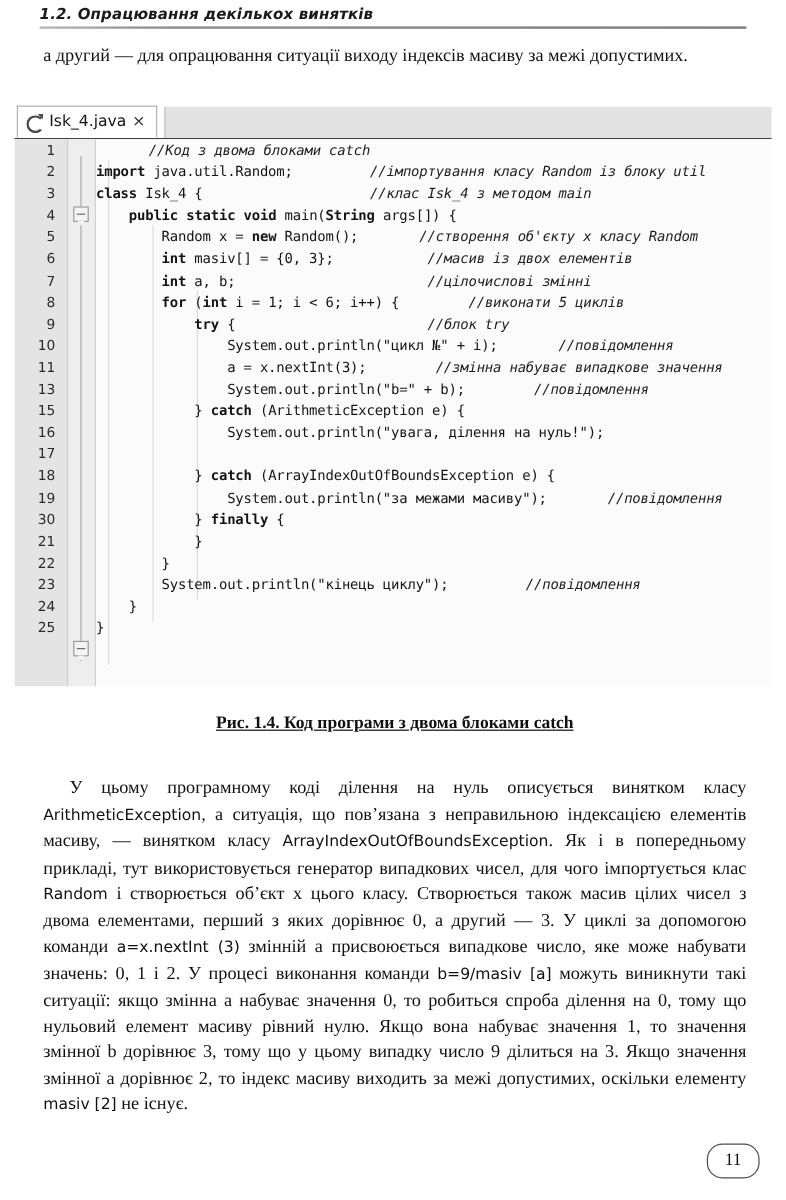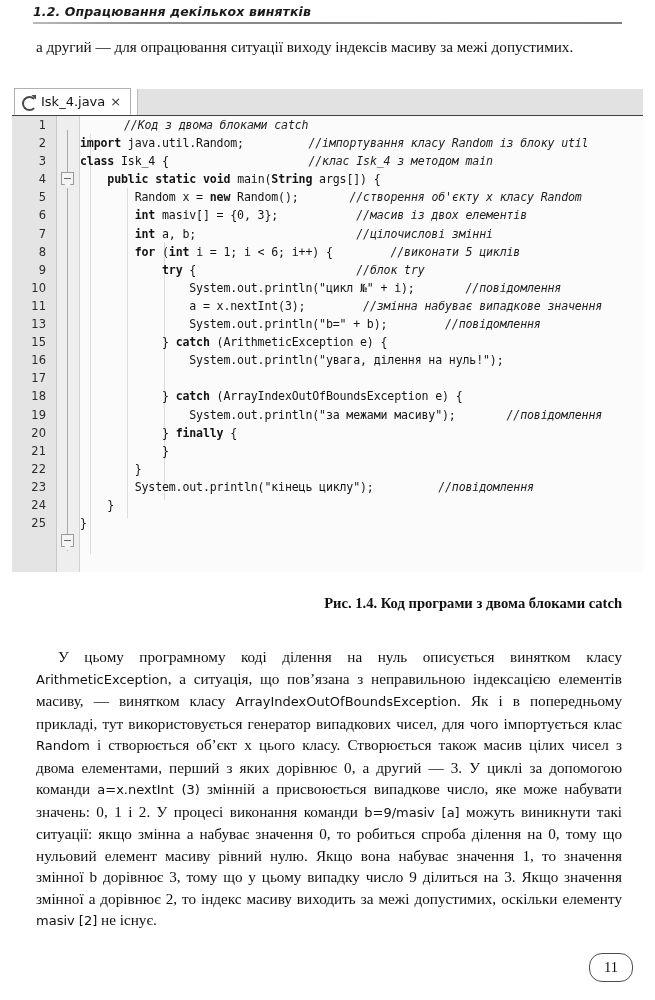--- a/index.html
+++ b/index.html
@@ -226,25 +226,26 @@
   }
   .code-line .kw { font-weight: bold; text-align: center; }
   .code-line .cm { font-style: italic; color: #1d1d1d; margin-left: 44px; }
 
   
   #figure-caption {
     position: absolute;
     left: 36px;
     top: 595px;
     width: 586px;
-    text-align: right;
+    text-align: center;
     font-family: "Liberation Serif", serif;
     font-size: 14.6px;
     font-weight: bold;
     color: #101010;
+    text-decoration: underline;
   }
 
   
   #main-paragraph {
     position: absolute;
     left: 36px;
     top: 631px;
     width: 586px;
   }
   #main-paragraph .lead { display: inline-block; width: 22px; }
@@ -370,21 +371,21 @@
         </div>
         <div class="code-row">
           <span class="ln">18</span>
           <span class="code-line">            } <span class="kw">catch</span> (ArrayIndexOutOfBoundsException e) {</span>
         </div>
         <div class="code-row">
           <span class="ln">19</span>
           <span class="code-line">                System.out.println("за межами масиву"); <span class="cm">//повідомлення</span></span>
         </div>
         <div class="code-row">
-          <span class="ln">20</span>
+          <span class="ln">30</span>
           <span class="code-line">            } <span class="kw">finally</span> {</span>
         </div>
         <div class="code-row">
           <span class="ln">21</span>
           <span class="code-line">            }</span>
         </div>
         <div class="code-row">
           <span class="ln">22</span>
           <span class="code-line">        }</span>
         </div>

